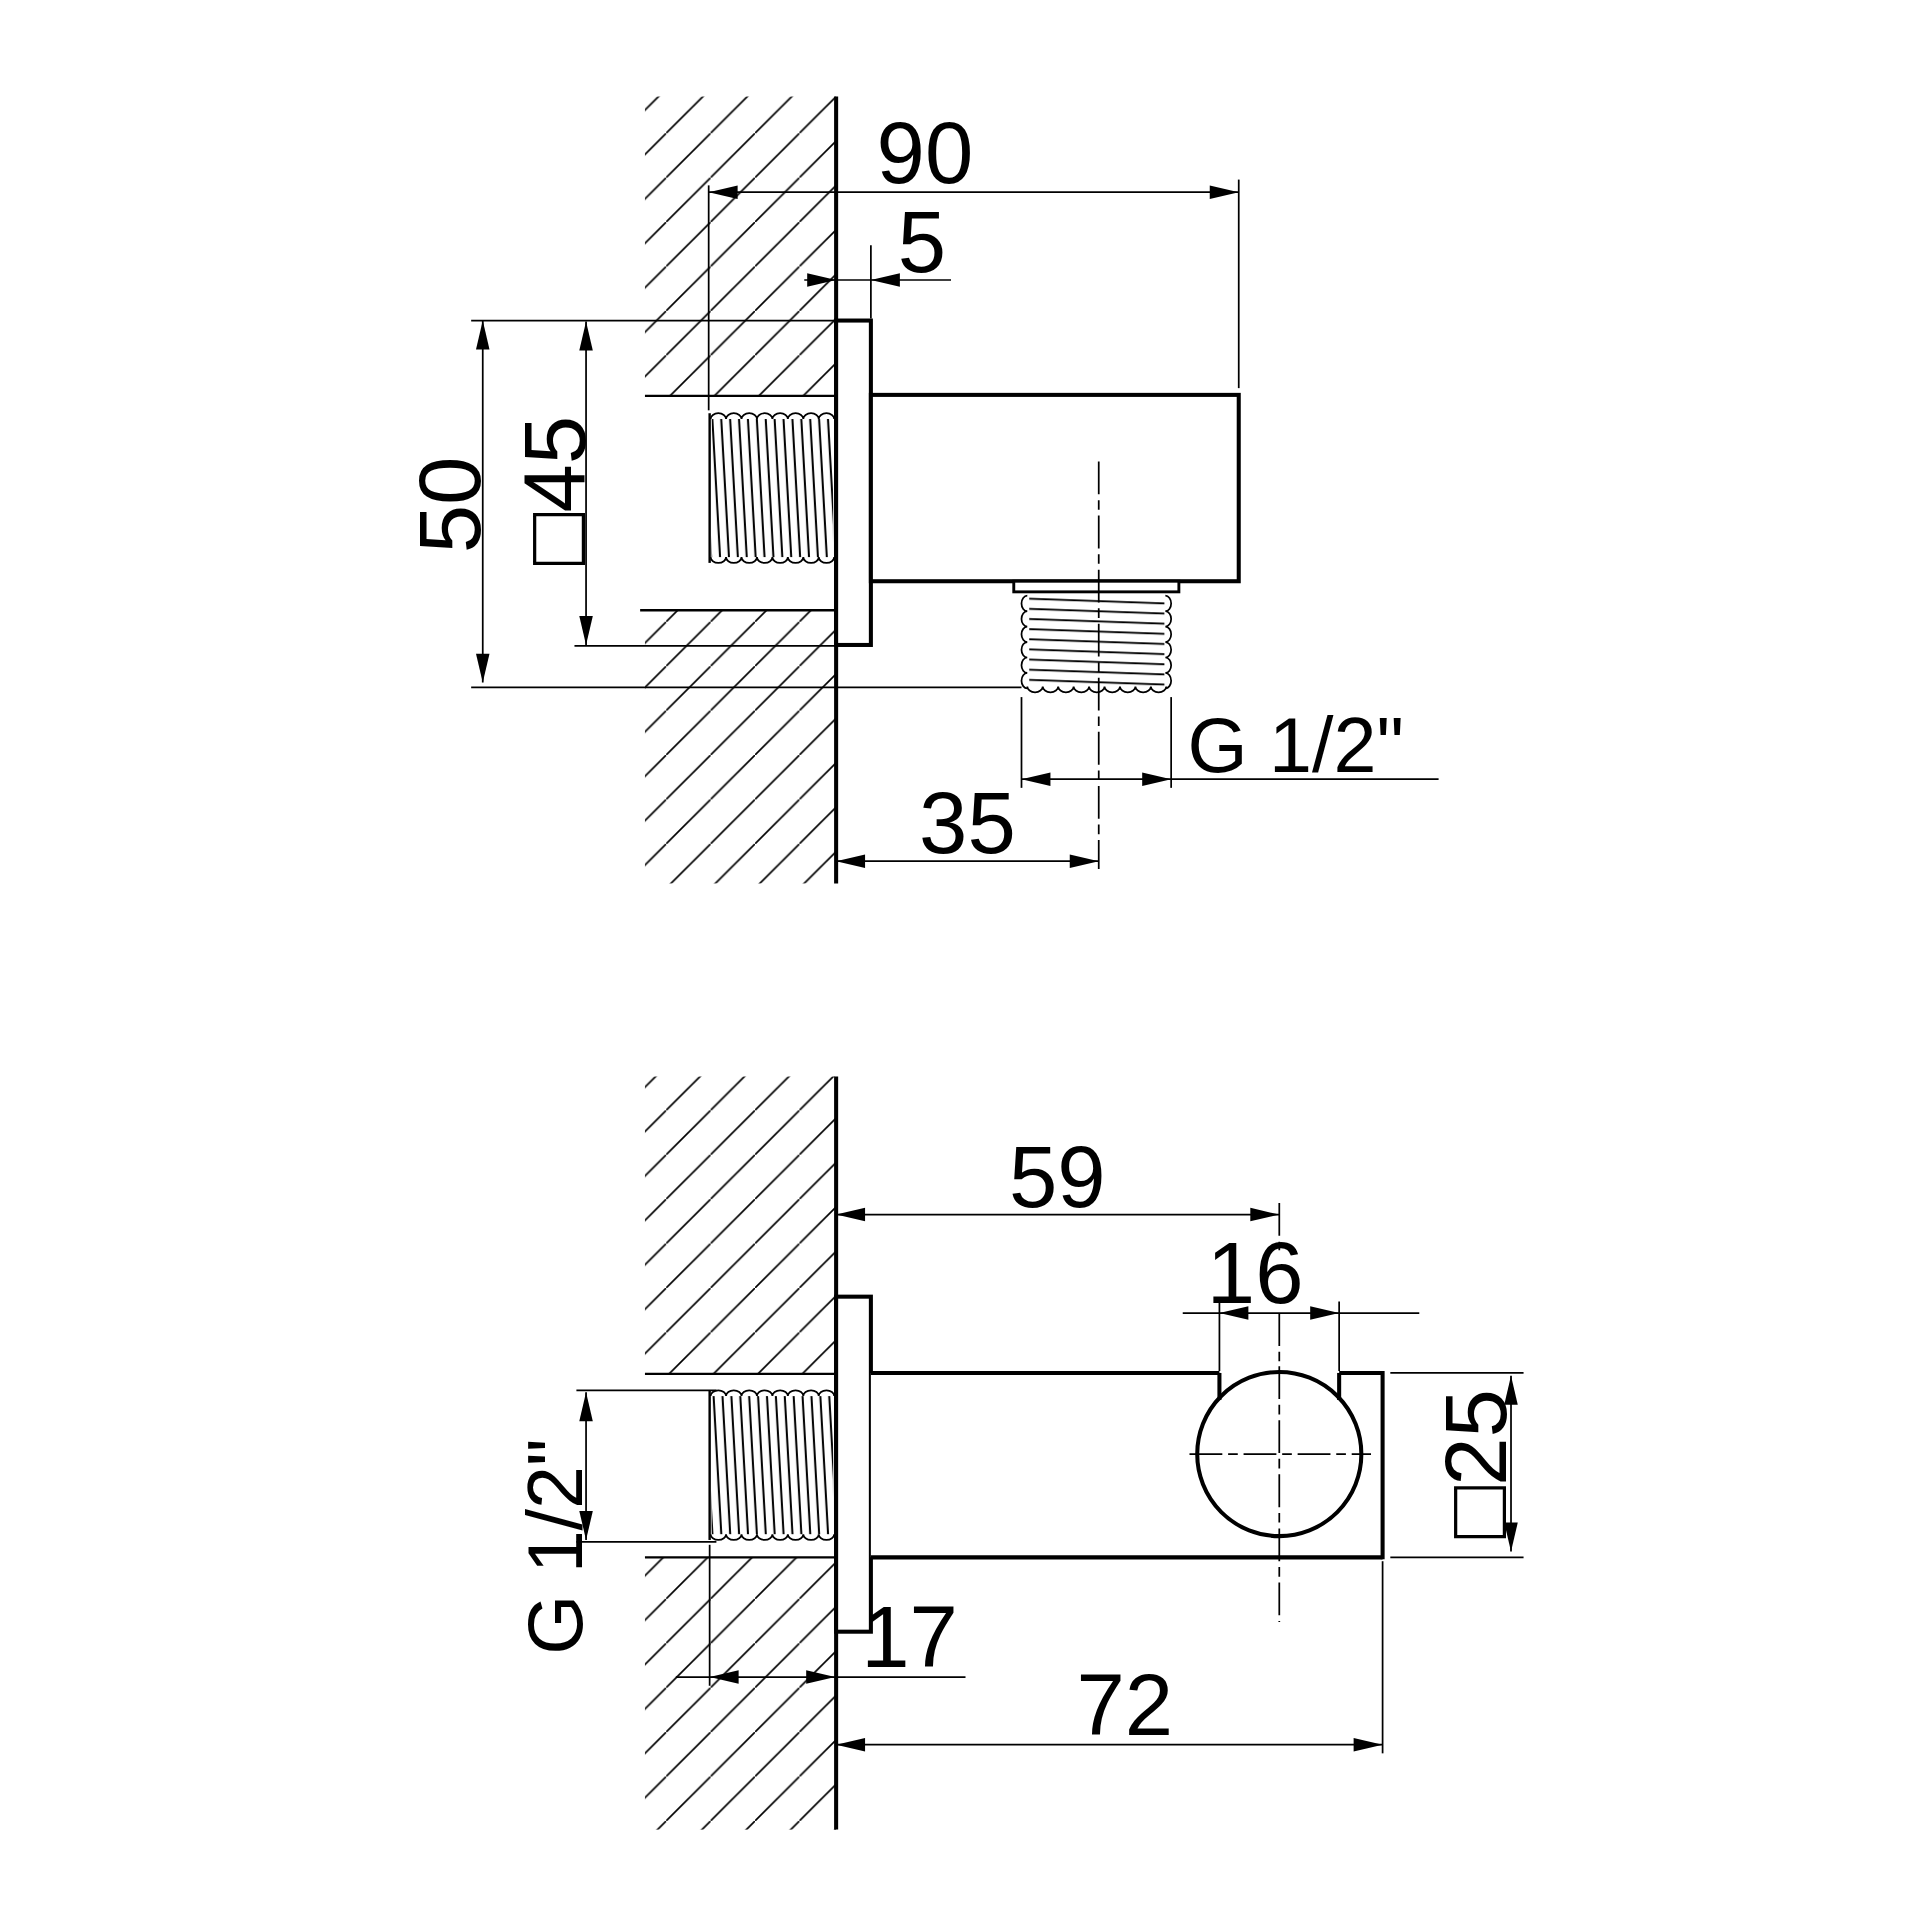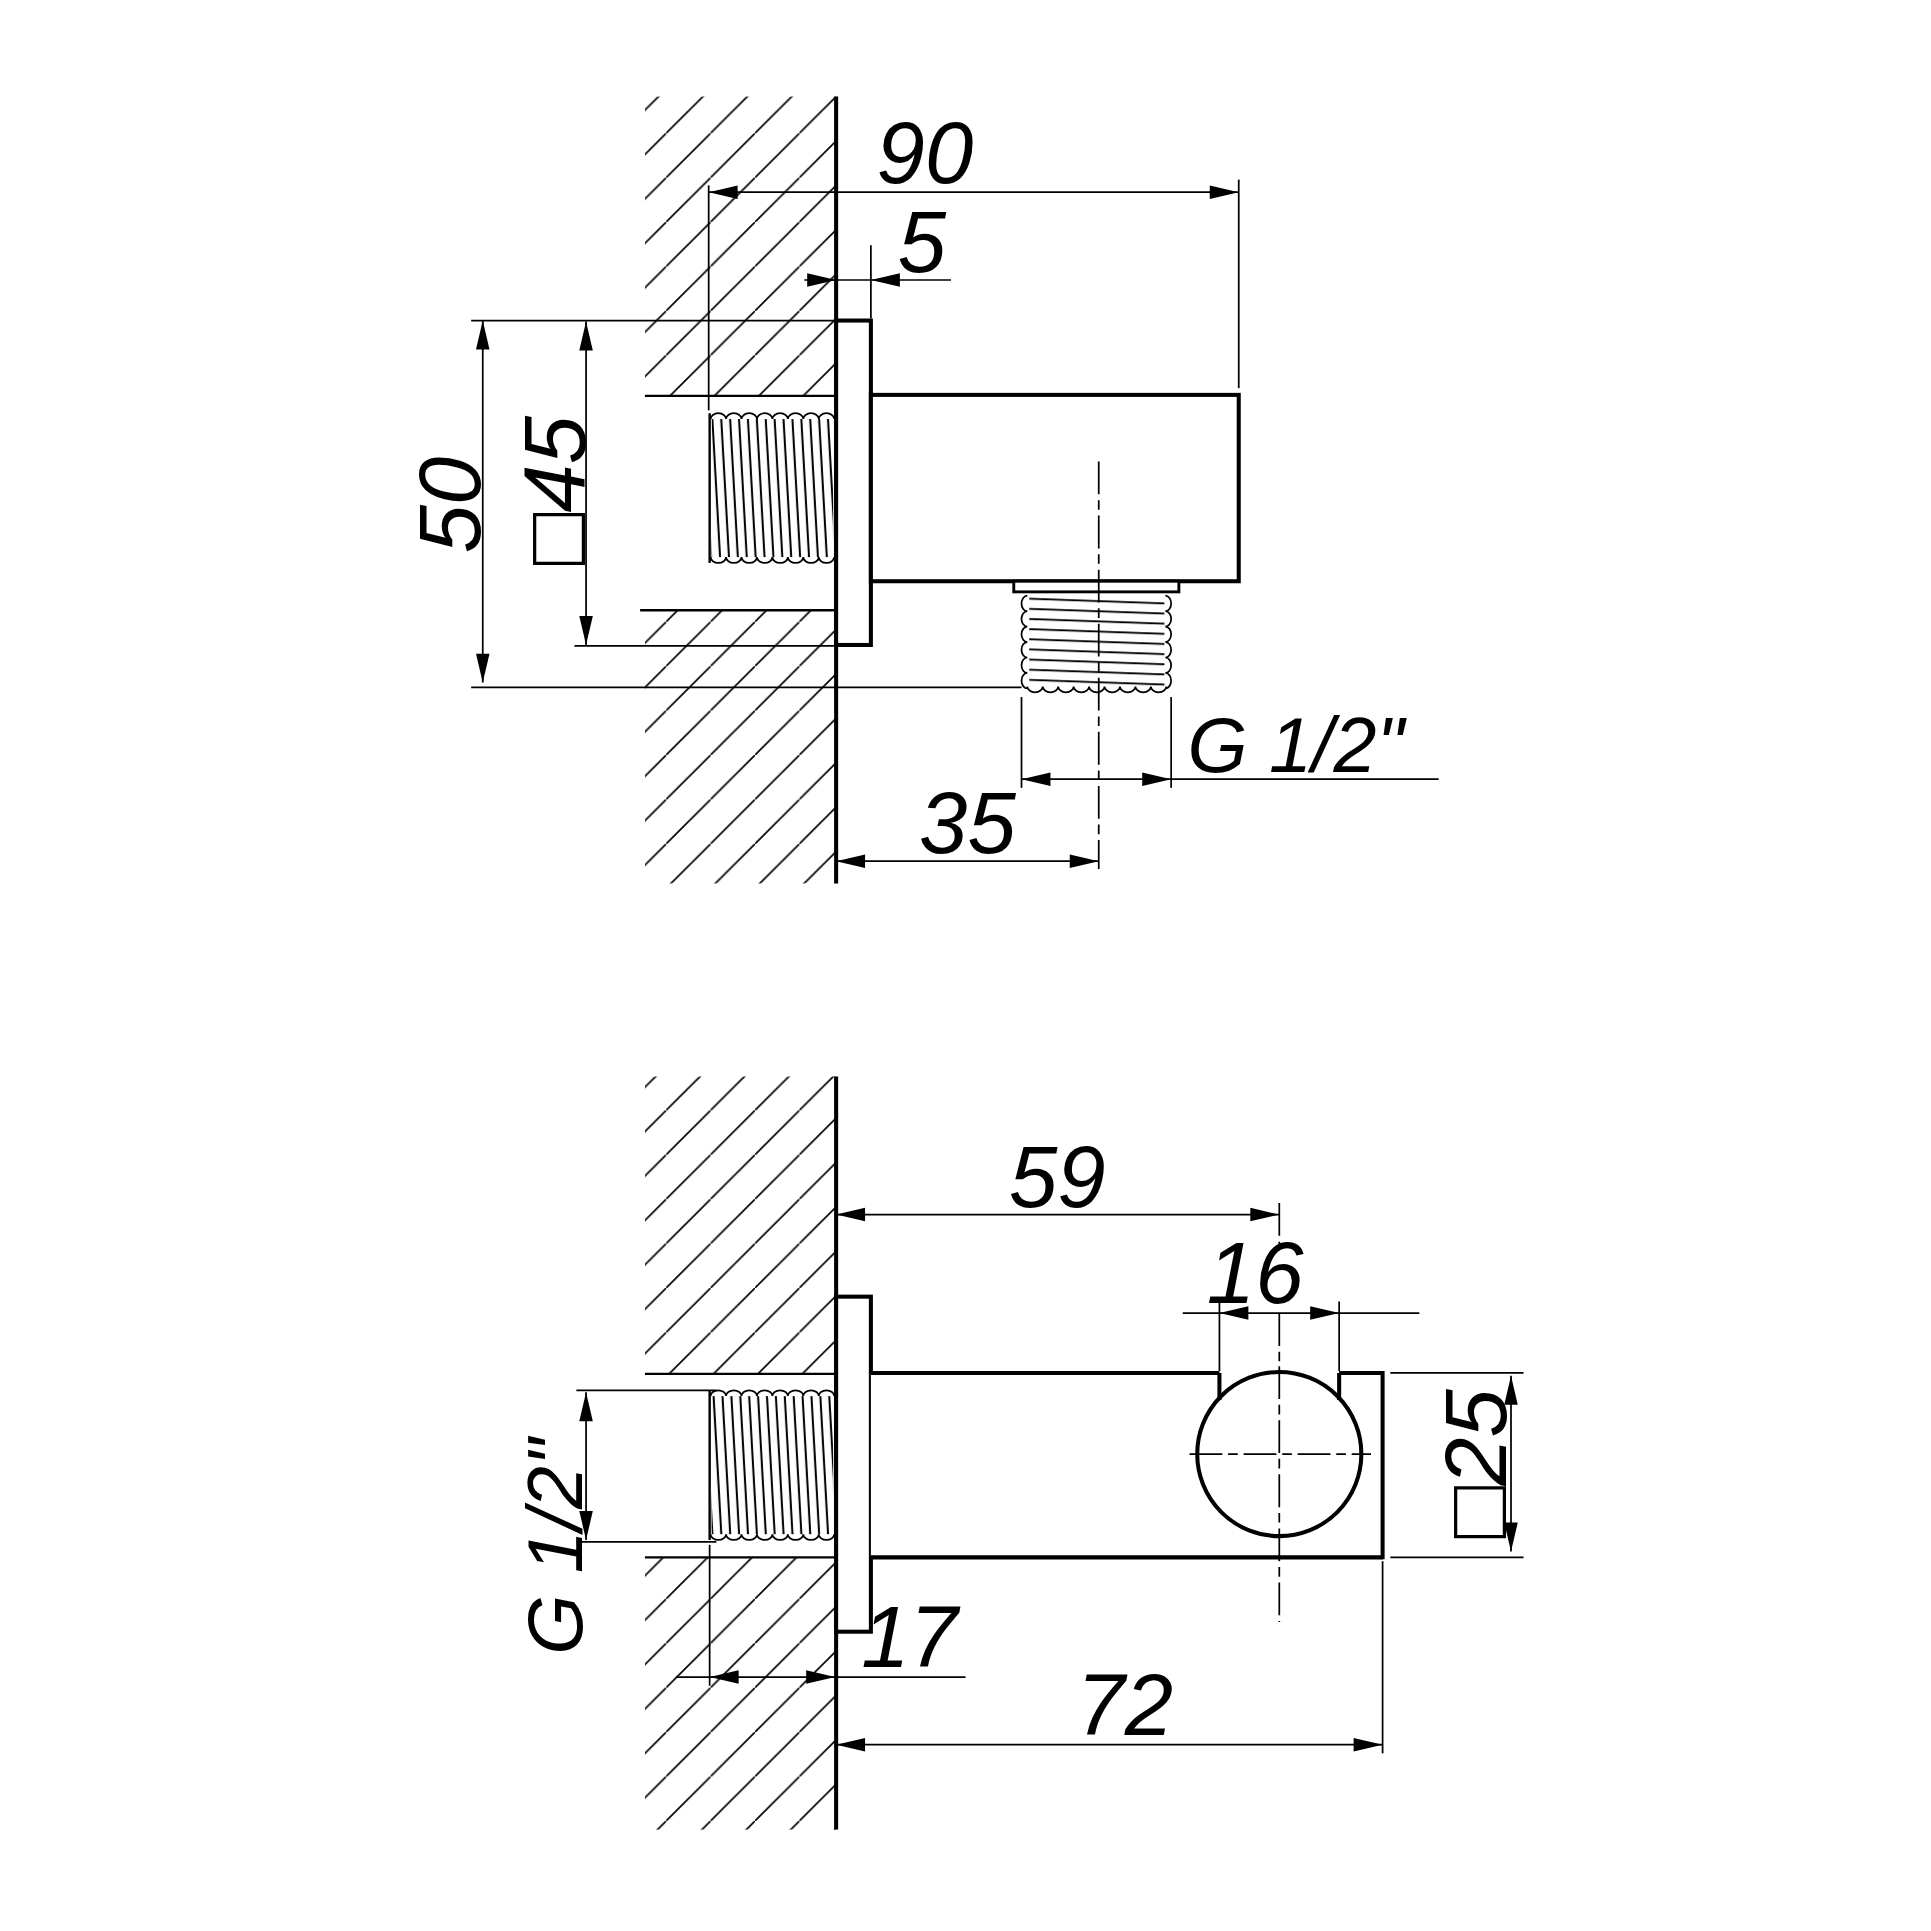--- a/index.html
+++ b/index.html
@@ -1,16 +1,16 @@
 <!DOCTYPE html>
 <html><head>
 <meta charset="utf-8">
 <style>
   html,body{margin:0;padding:0;background:#ffffff;}
-  .page{width:1931px;height:1931px;background:#86efac;position:relative;font-family:"Liberation Sans","DejaVu Sans",sans-serif;font-style:italic;}
+  .page{width:1931px;height:1931px;background:#86efac;position:relative;font-family:"Liberation Sans","DejaVu Sans",sans-serif;}
   svg{display:block;}
   text{fill:#000;font-family:"Liberation Sans","DejaVu Sans",sans-serif;}
   .dimtxt{font-size:90px;}
   .thrtxt{font-size:80px;}
   .thick{stroke:#000;stroke-width:4.2;fill:none;}
   .med{stroke:#000;stroke-width:2.5;fill:none;}
   .thin{stroke:#000;stroke-width:1.8;fill:none;}
   .cl{stroke:#000;stroke-width:1.8;fill:none;stroke-dasharray:34 6 10 6;}
   .whitefill{fill:#ffffff;}
 </style>

